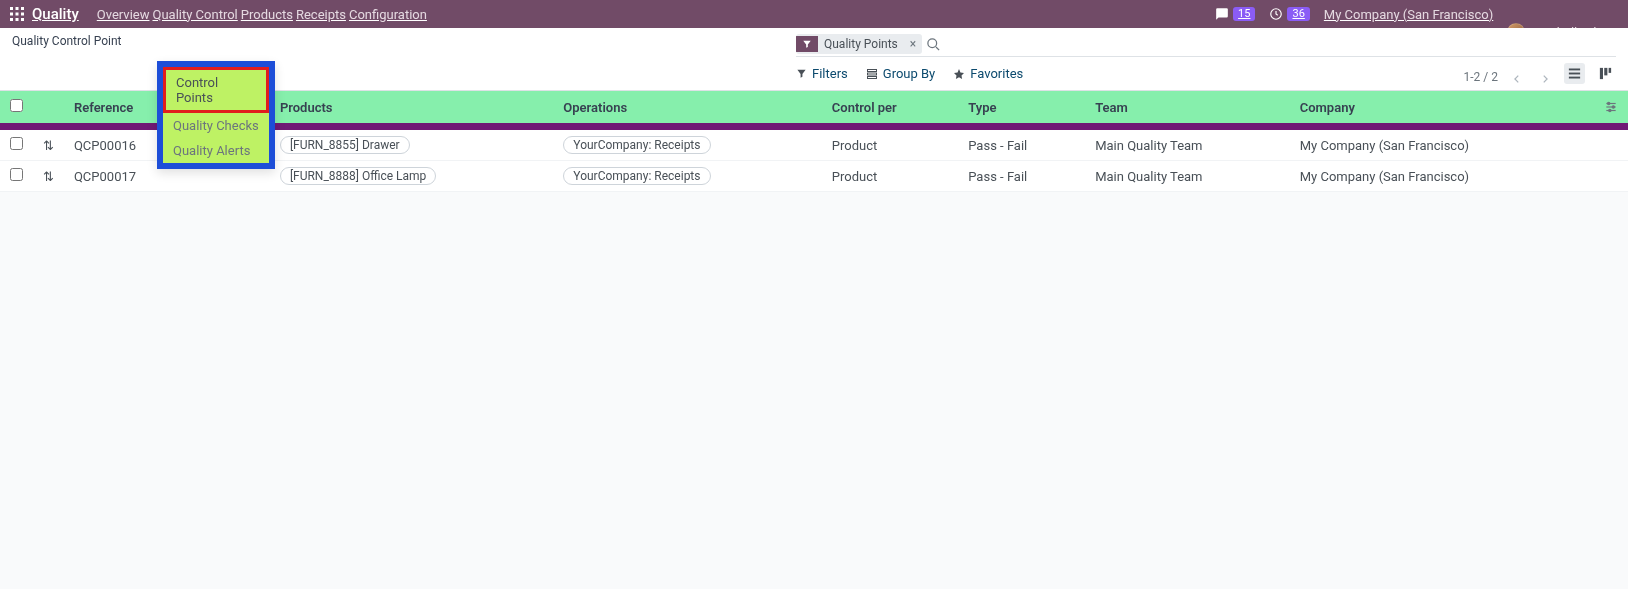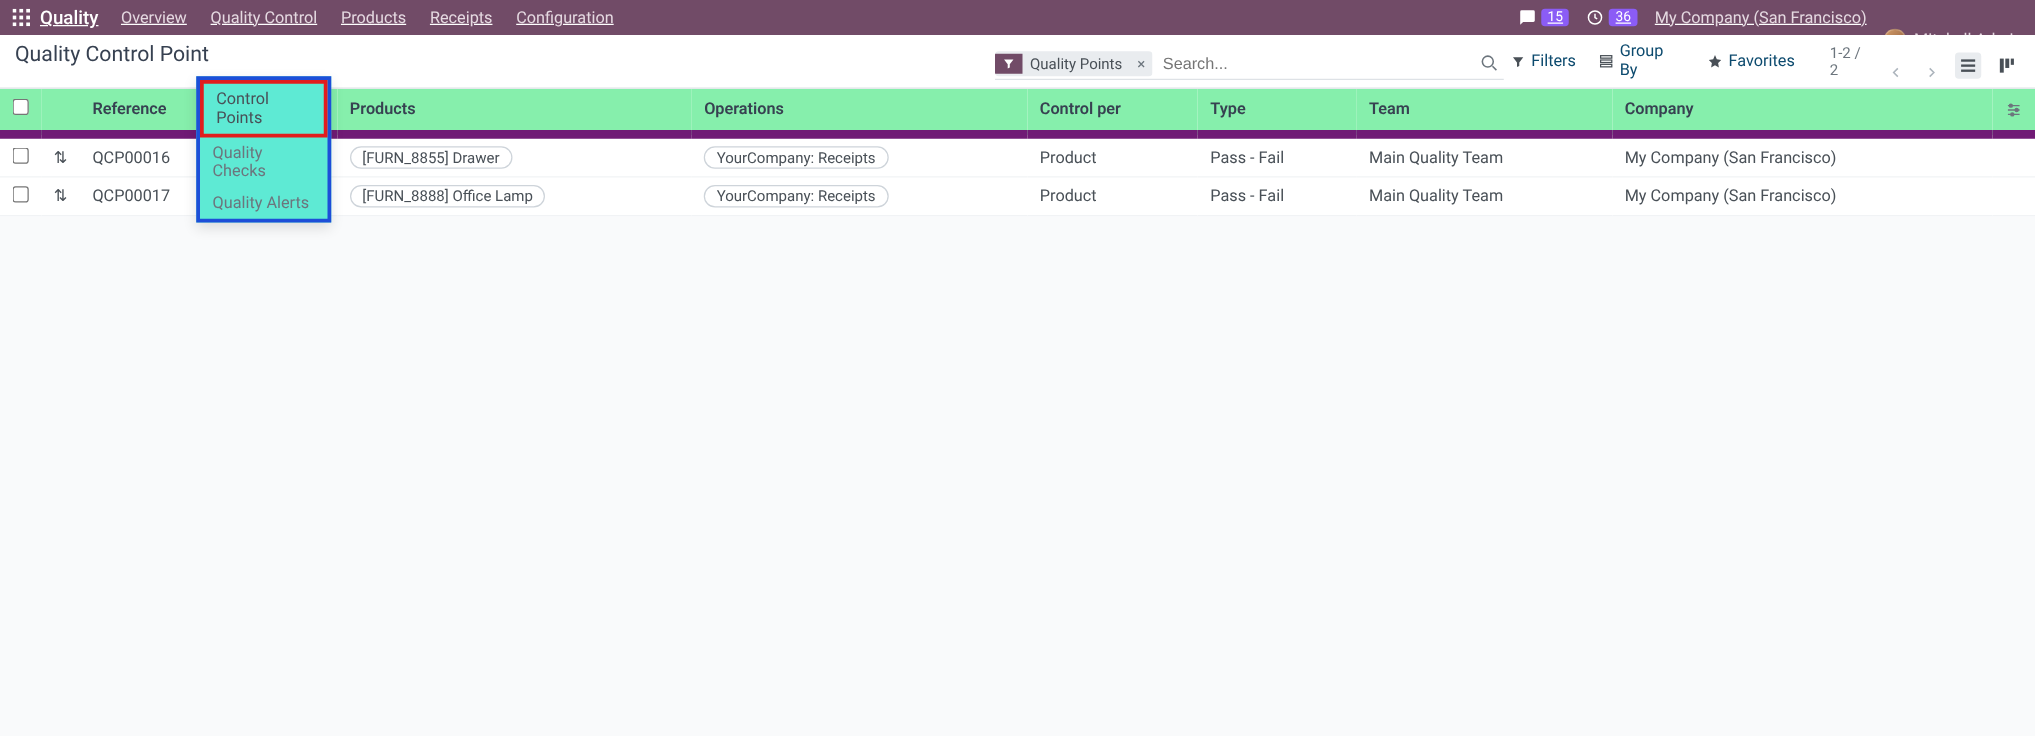--- a/index.html
+++ b/index.html
@@ -18,70 +18,70 @@
     color: #fff;
     height: 28px;
     display: flex;
     align-items: center;
     padding: 0 10px;
     font-size: 13px;
     text-decoration: underline;
   }
   .topnav .apps-icon { margin-right: 8px; color: #fff; display:flex; align-items:center;}
   .topnav .brand { font-size: 15px; margin-right: 18px; font-weight:500;}
-  .topnav .nav-items { display:flex; gap:19px;justify-content:space-between; }
+  .topnav .nav-items { display:flex; gap:3px;justify-content:space-between; }
   .topnav .nav-item { color: #e5d9e1; cursor:pointer; }
   .topnav .spacer { flex:1; }
   .topnav .right { display:flex; align-items:center; gap:14px; }
   .topnav .badge-group { display:flex; align-items:center; gap:4px; color:#fff;}
   .topnav .badge { background:#8b5cf6; color:#fff; border-radius:3px; padding:0 5px; font-size:11px; line-height:14px;}
   .topnav .company { color:#e5d9e1; }
   .topnav .user { display:flex; align-items:center; gap:6px; color:#e5d9e1;margin-top:36px;}
   .avatar { width:18px; height:18px; border-radius:50%; background:linear-gradient(135deg,#d19a66,#8b5a3c); border:1px solid #fff3;}
   
   .control-panel {
     background:#fff;
     border-bottom:1px solid #dee2e6;
     padding: 6px 12px 6px 12px;
     display:flex;
     justify-content:space-between;
     position:relative;
   }
   .cp-left { display:flex; flex-direction:column; gap:6px;}
   .breadcrumb-row { display:flex; align-items:center; gap:6px;}
-  .breadcrumb-title { font-size:17px; color:#374151; }
+  .breadcrumb-title { font-size:12px; color:#374151; }
   .action-row { display:flex; align-items:center; gap:8px;}
   .new-btn {
     background:#0f8f8f;
     color:#fff;
     border:none;
     padding:4px 12px;
     font-size:12px;
     font-weight:600;
     cursor:pointer;
   }
   .dl-icon { color:#6c757d; cursor:pointer;}
   .red-box { border:3px solid #e11d1d; padding:0px; display:inline-flex;}
   .dropdown-menu {
     position:absolute;
     top:33px; left:157px;
-    background:#5eead4;
-    border:3px solid #1d4ed8;
-    width:108px;
+    background:#bef264;
+    border:6px solid #1d4ed8;
+    width:118px;
     box-shadow:0 4px 10px rgba(0,0,0,.12);
     z-index:50;
   }
   .dropdown-menu .ditem {
     padding:5px 10px;
     color:#6c757d;
     cursor:pointer;
     font-size:13px;
   }
   .dropdown-menu .ditem.highlight { border:3px solid #e11d1d; color:#495057;}
-  .cp-right { display:flex; flex-direction:row; gap:6px; align-items:flex-end; flex:1; max-width:820px;}
+  .cp-right { display:flex; flex-direction:column; gap:6px; align-items:flex-end; flex:1; max-width:820px;}
   .search-row { display:flex; align-items:center; width:100%; border-bottom:1px solid #dee2e6; padding-bottom:2px;}
   .facet {
     display:inline-flex; align-items:center;
     background:#e9ecef;
     border-radius:3px;
     overflow:hidden;
     font-size:12px;
   }
   .facet .facet-icon { background:#714b67; color:#fff; padding:3px 6px; display:flex; align-items:center;}
   .facet .facet-label { padding:3px 6px; color:#495057;}
@@ -199,21 +199,20 @@
     <div class="search-row">
       <span class="facet">
         <span class="facet-icon">
           <svg width="10" height="10" viewBox="0 0 24 24" fill="#fff">
               <path d="M3 4h18l-7 9v6l-4 2v-8z"></path>
             </svg>
         </span>
         <span class="facet-label">Quality Points</span>
         <span class="facet-close">×</span>
       </span>
-      <input class="search-input" placeholder="Search..." style="">
       <span class="search-icon">
         <svg width="15" height="15" viewBox="0 0 24 24" fill="none" stroke="#6c757d" stroke-width="2">
             <circle cx="10" cy="10" r="7"></circle>
             <path d="M21 21l-5-5"></path>
           </svg>
       </span>
     </div>
     <div class="filter-row">
       <div class="filter-left">
         <span class="filter-btn">

